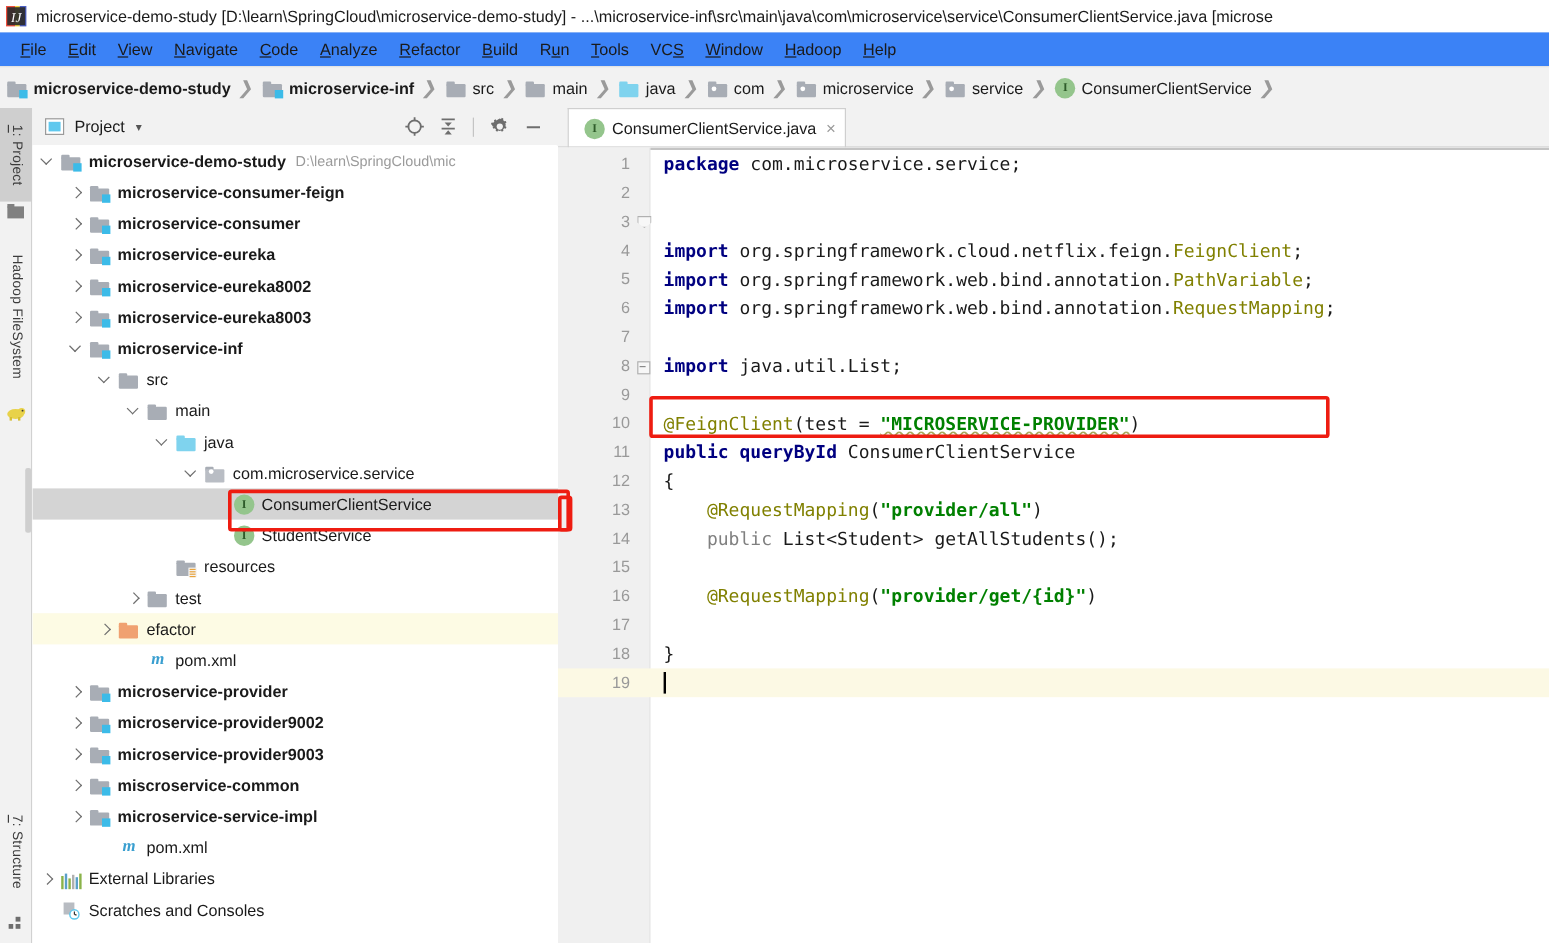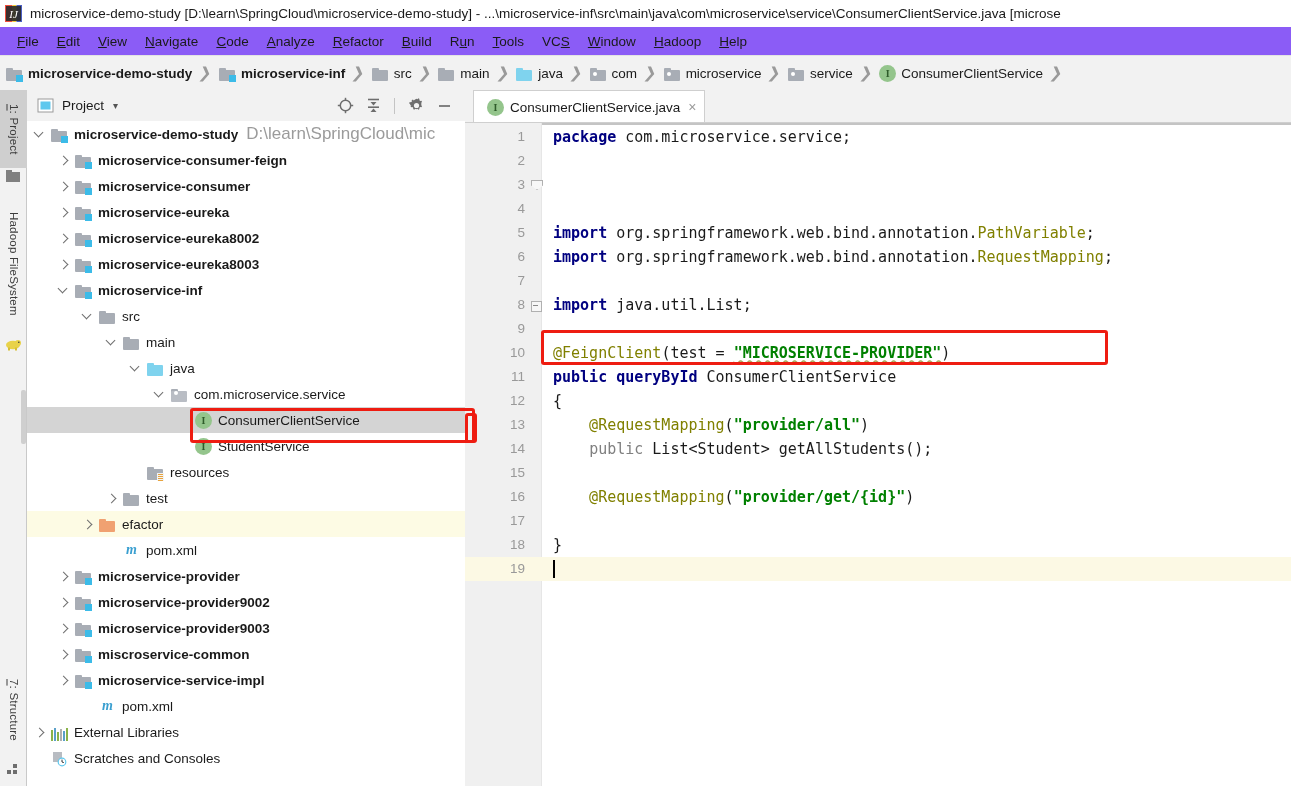--- a/index.html
+++ b/index.html
@@ -22,21 +22,21 @@
   }
   .title-icon { width:19px; height:19px; flex:0 0 19px; position:relative; margin-right:7px; }
   .title-text {
     font-size:13.5px; color:#1a1a1a; line-height:27px;
     white-space:nowrap; overflow:hidden;
   }
 
   
   .menubar {
     position:absolute; left:0; top:27px; width:1291px; height:29px;
-    background:#8b5cf6;
+    background:#3b82f6;
     display:flex; align-items:center;
     padding-left:8px;
     border-bottom:1px solid #e3e3e3;
   }
   .menu-item {
     font-size:13.5px; color:#1a1a1a;
     padding:2px 9px; cursor:default; white-space:nowrap;
   }
   .menu-item .mn { text-decoration:underline; }
 
@@ -99,21 +99,21 @@
   }
   .arrow.right::before, .arrow.down::before {
     content:""; position:absolute;
     border-right:1.8px solid #6e6e6e; border-bottom:1.8px solid #6e6e6e;
     width:6px; height:6px; left:1px; top:2px;
   }
   .arrow.right::before { transform:rotate(-45deg); }
   .arrow.down::before { transform:rotate(45deg); top:0px; left:0px; }
   .tlabel { margin-left:6px; }
   .tlabel.b { font-weight:bold; }
-  .tpath { margin-left:8px; color:#9b9b9b; font-size:17px; }
+  .tpath { margin-left:8px; color:#9b9b9b; font-size:12px; }
 
   
   .ico { width:17px; height:17px; flex:0 0 17px; position:relative; display:inline-block; margin-left:5px; }
   .fold-body {
     position:absolute; left:0; bottom:1px; width:16px; height:11px;
     background:#a8adb5; border-radius:1px;
   }
   .fold-tab {
     position:absolute; left:0; top:3px; width:7px; height:3px;
     background:#a8adb5; border-radius:1px 1px 0 0;
@@ -649,21 +649,21 @@
       </div>
       <div class="tabstrip-underline"></div>
     </div>
     <div class="code-area">
       <div class="gutter"></div>
       <div class="code-scroll-top"></div>
       <div id="codelines" style="position:absolute;left:0;top:2px;width:826px;">
           <div class="cline"><span class="ln">1</span><span class="ctext"><span class="k">package</span><span class="plain"> com.microservice.service;</span></span></div>
           <div class="cline"><span class="ln">2</span><span class="ctext"></span></div>
           <div class="cline"><span class="ln">3</span><span class="fold open"></span></div>
-          <div class="cline"><span class="ln">4</span></div>
+          <div class="cline"><span class="ln">4</span><span class="ctext"><span class="k">import</span><span class="plain"> org.springframework.cloud.netflix.feign.</span><span class="ann">FeignClient</span><span class="plain">;</span></span></div>
           <div class="cline"><span class="ln">5</span><span class="ctext"><span class="k">import</span><span class="plain"> org.springframework.web.bind.annotation.</span><span class="ann">PathVariable</span><span class="plain">;</span></span></div>
           <div class="cline"><span class="ln">6</span><span class="ctext"><span class="k">import</span><span class="plain"> org.springframework.web.bind.annotation.</span><span class="ann">RequestMapping</span><span class="plain">;</span></span></div>
           <div class="cline"><span class="ln">7</span><span class="ctext"></span></div>
           <div class="cline"><span class="ln">8</span><span class="fold closebox"></span><span class="ctext"><span class="k">import</span><span class="plain"> java.util.List;</span></span></div>
           <div class="cline"><span class="ln">9</span><span class="ctext"></span></div>
           <div class="cline"><span class="ln">10</span><span class="ctext"><span class="ann">@FeignClient</span><span class="plain">(</span><span class="plain">test</span><span class="plain"> = </span><span class="str warn">"MICROSERVICE-PROVIDER"</span><span class="plain">)</span></span></div>
           <div class="cline"><span class="ln">11</span><span class="ctext"><span class="k">public</span><span class="plain"> </span><span class="k">queryById</span><span class="plain"> ConsumerClientService</span></span></div>
           <div class="cline"><span class="ln">12</span><span class="ctext"><span class="plain">{</span></span></div>
           <div class="cline"><span class="ln">13</span><span class="ctext"><span class="ann">    @RequestMapping</span><span class="plain">(</span><span class="str">"provider/all"</span><span class="plain">)</span></span></div>
           <div class="cline"><span class="ln">14</span><span class="ctext"><span class="plain">    </span><span class="mod">public</span><span class="plain"> List&lt;Student&gt; getAllStudents();</span></span></div>

